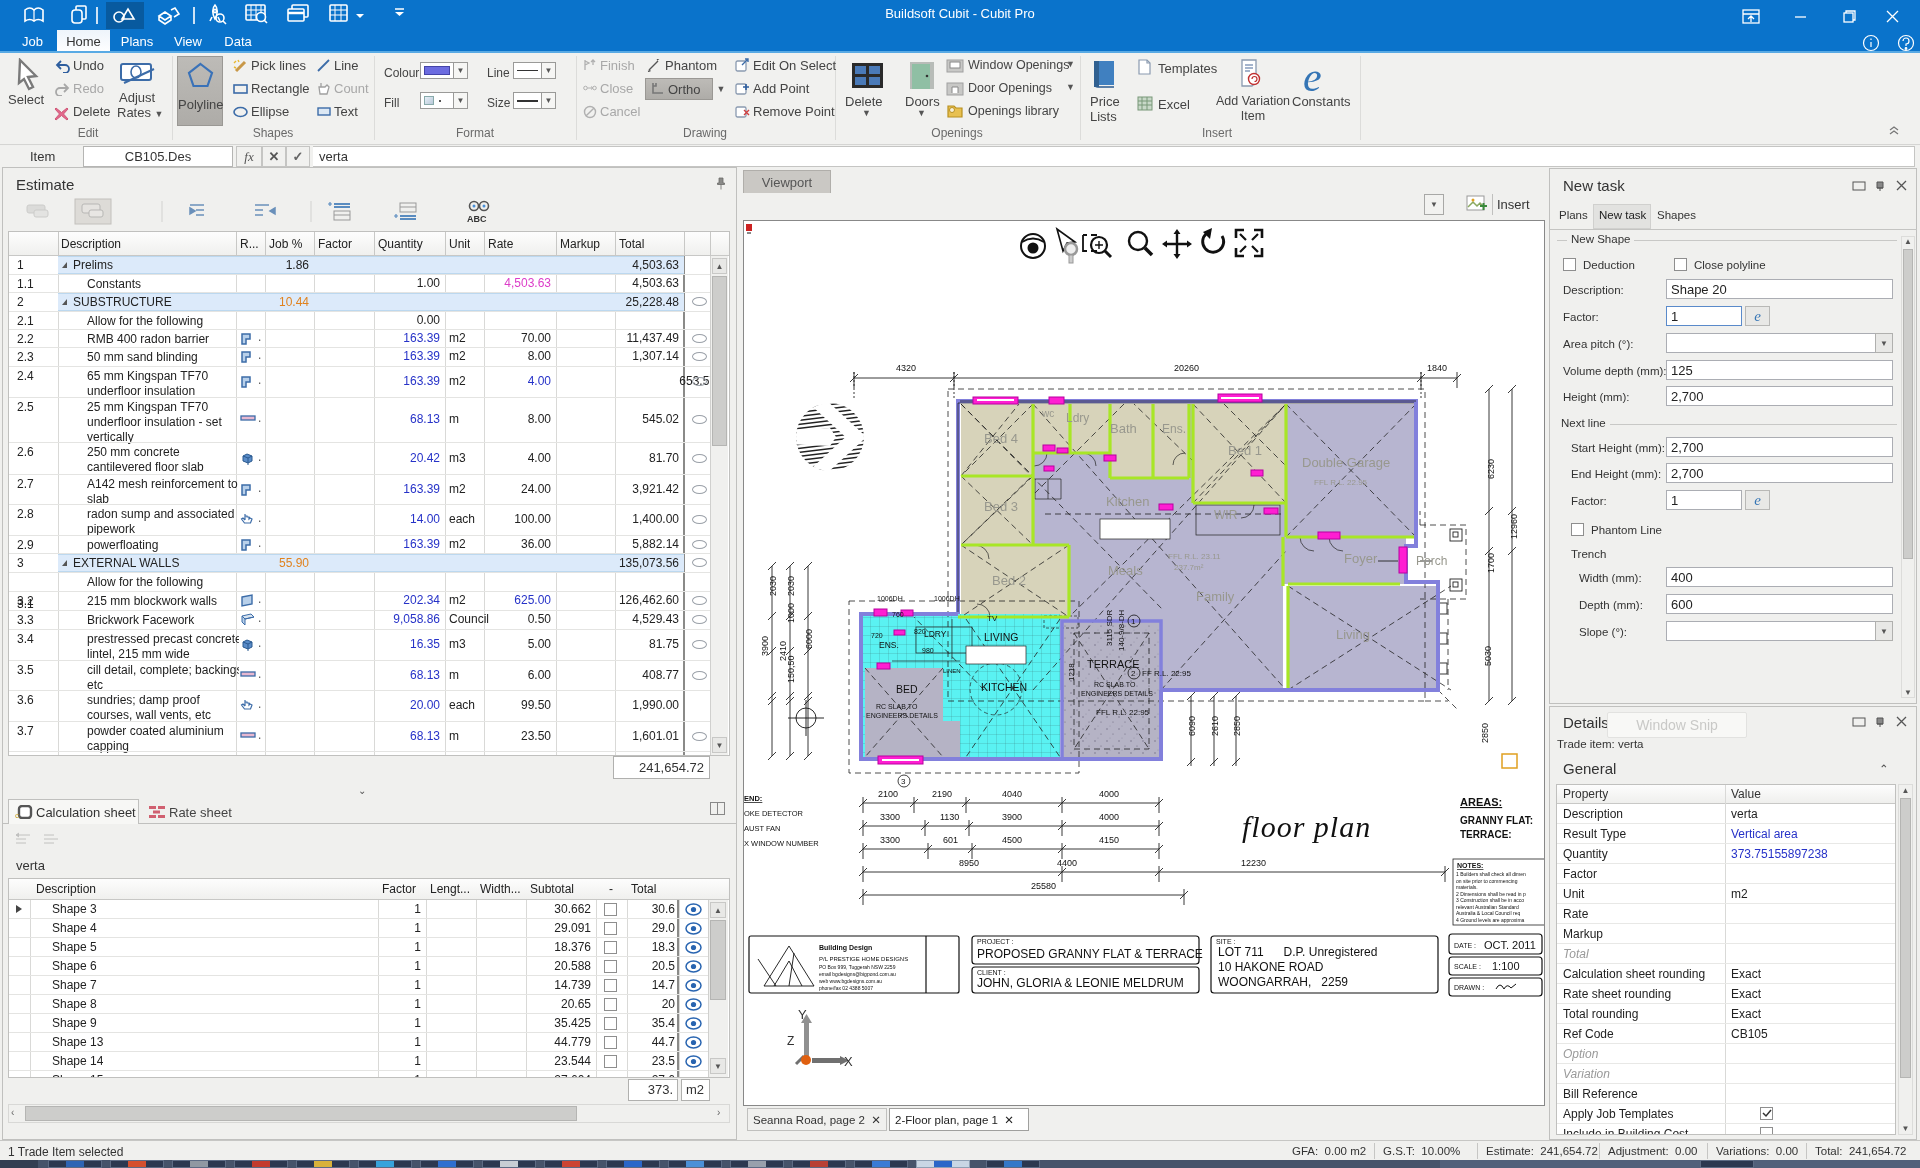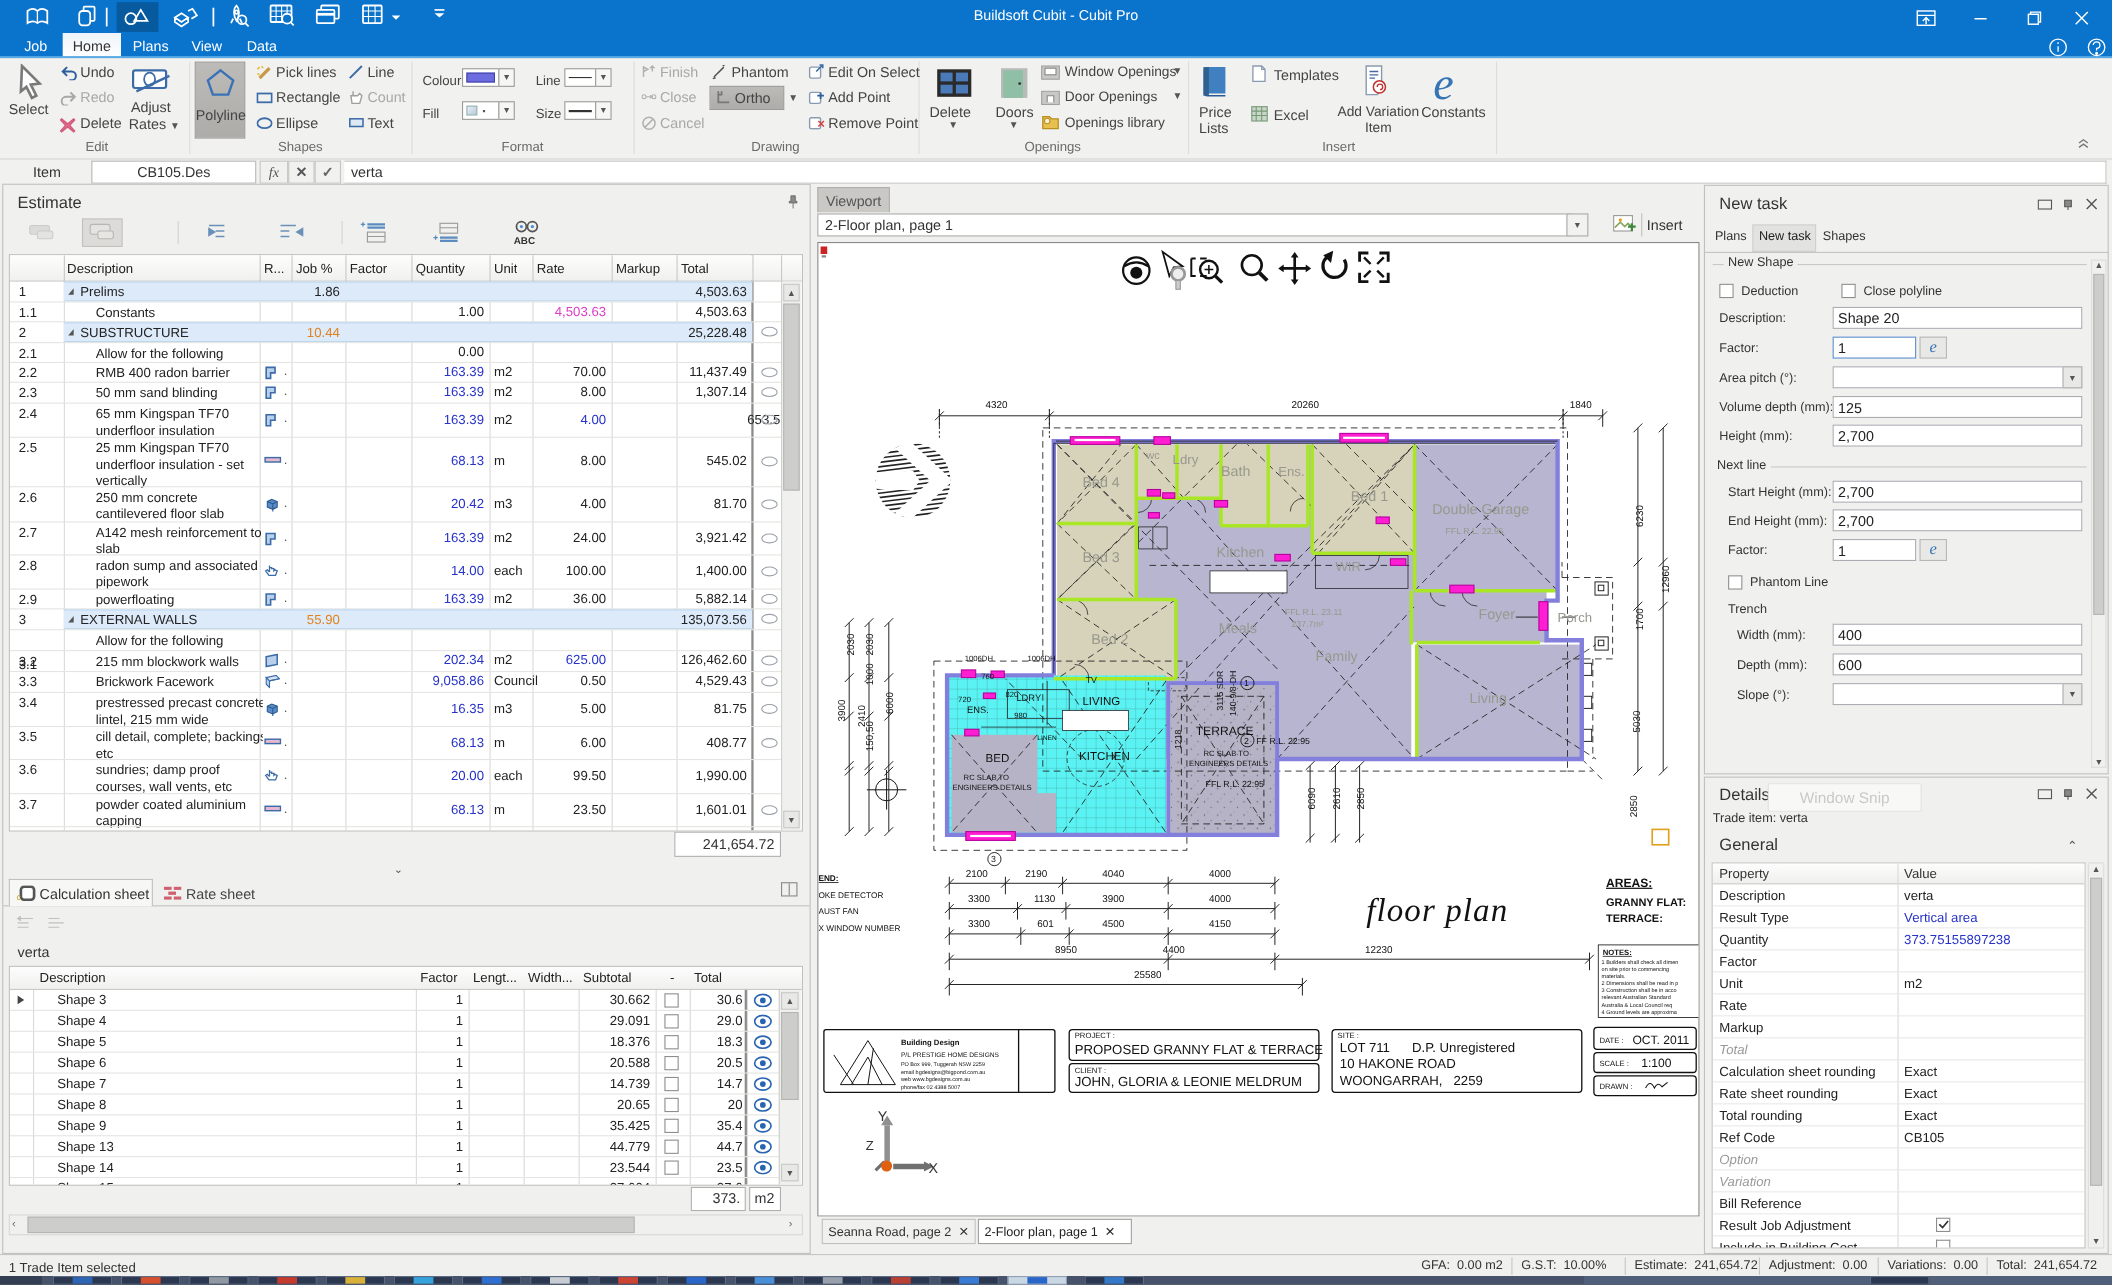--- a/index.html
+++ b/index.html
@@ -794,23 +794,22 @@
 <div class="abs" style="left:625px;top:911px;width:50px;height:22px;background:#fff;border:1px solid #b0b0ae;text-align:right;padding:2px 4px;">373.</div>
 <div class="abs" style="left:678px;top:911px;width:29px;height:22px;background:#fff;border:1px solid #b0b0ae;text-align:left;padding:2px 4px;">m2</div>
 
 <div class="abs" style="left:5px;top:936px;width:722px;height:19px;background:#f0f0ee;border:1px solid #d8d8d6;">
 <div class="abs" style="left:2px;top:2px;color:#666;font-size:10px;">‹</div>
 <div class="abs" style="left:708px;top:2px;color:#666;font-size:10px;">›</div>
 <div class="thumb" style="left:16px;top:1px;width:552px;height:15px;"></div>
 </div>
 </div>
 <div id="viewport">
-<div class="abs" style="left:4px;top:2px;width:66px;height:24px;background:#cac8c4;border:1px solid #b0aeaa;border-bottom:none;color:#555;text-align:center;line-height:23px;font-size:13px;">Viewport</div>
+<div class="abs" style="left:4px;top:2px;width:88px;height:24px;background:#cac8c4;border:1px solid #b0aeaa;border-bottom:none;color:#555;text-align:center;line-height:23px;font-size:13px;">Viewport</div>
 <div class="abs" style="left:0px;top:25px;width:808px;height:26px;background:#f0f0ee;"></div>
-<div class="abs" style="left:4px;top:26px;width:686px;height:21px;background:#fff;border:1px solid #a8a8a6;padding:2px 6px;line-height:16px;">2-Floor plan, page 1</div>
 <div class="abs" style="left:685px;top:26px;width:20px;height:21px;background:#f2f2f0;border:1px solid #a8a8a6;color:#555;font-size:8px;text-align:center;line-height:20px;">▼</div>
 <svg class="abs" style="left:727px;top:27px" width="22" height="19" viewBox="0 0 22 19">
       <rect x="1" y="1" width="17" height="14" fill="#fff" stroke="#999"></rect>
       <path d="M2,12 l5,-5 4,4 3,-3 4,4" stroke="#8aa860" fill="none" stroke-width="1.5"></path>
       <circle cx="7" cy="5" r="1.5" fill="#e0a020"></circle>
       <path d="M14,11 h7 M17.5,8 v7" stroke="#3a8a3a" stroke-width="2"></path>
     </svg>
 <div class="abs" style="left:758px;top:29px;font-size:13px;">Insert</div>
 <div class="abs" style="left:753px;top:26px;width:1px;height:21px;background:#c0c0be;"></div>
 <div class="abs" style="left:4px;top:52px;width:802px;height:886px;background:#fff;border:1px solid #888;overflow:hidden;">
@@ -1355,21 +1354,21 @@
 <div class="hline" style="left:0;top:238px;width:338px;background:#e8e8e6;"></div>
 <div class="cell" style="left:6px;top:242px;width:160px;">Ref Code</div>
 <div class="cell" style="left:174px;top:242px;width:162px;">CB105</div>
 <div class="hline" style="left:0;top:258px;width:338px;background:#e8e8e6;"></div>
 <div class="cell" style="left:6px;top:262px;width:160px;font-style:italic;color:#999;">Option</div>
 <div class="hline" style="left:0;top:278px;width:338px;background:#e8e8e6;"></div>
 <div class="cell" style="left:6px;top:282px;width:160px;font-style:italic;color:#999;">Variation</div>
 <div class="hline" style="left:0;top:298px;width:338px;background:#e8e8e6;"></div>
 <div class="cell" style="left:6px;top:302px;width:160px;">Bill Reference</div>
 <div class="hline" style="left:0;top:318px;width:338px;background:#e8e8e6;"></div>
-<div class="cell" style="left:6px;top:322px;width:160px;">Result Job Adjustment</div>
+<div class="cell" style="left:6px;top:322px;width:160px;">Apply Job Templates</div>
 <div class="abs" style="left:203px;top:322px;width:13px;height:13px;background:#fff;border:1px solid #8e8e8e;"><svg width="11" height="11" viewBox="0 0 11 11">
           <path d="M2,5 l3,3 5,-6" fill="none" stroke="#333" stroke-width="1.5"></path>
         </svg></div>
 <div class="hline" style="left:0;top:338px;width:338px;background:#e8e8e6;"></div>
 <div class="cell" style="left:6px;top:342px;width:160px;">Include in Building Cost</div>
 <div class="abs" style="left:203px;top:342px;width:13px;height:11px;background:#fff;border:1px solid #8e8e8e;border-bottom:none;"></div>
 </div>
 <div class="abs" style="left:349px;top:616px;width:15px;height:351px;background:#f0f0ee;border:1px solid #dcdcda;">
 <div class="abs" style="left:0;top:1px;width:13px;color:#555;font-size:8px;text-align:center;">▲</div>
 <div class="abs" style="left:0;bottom:1px;width:13px;color:#555;font-size:8px;text-align:center;">▼</div>

